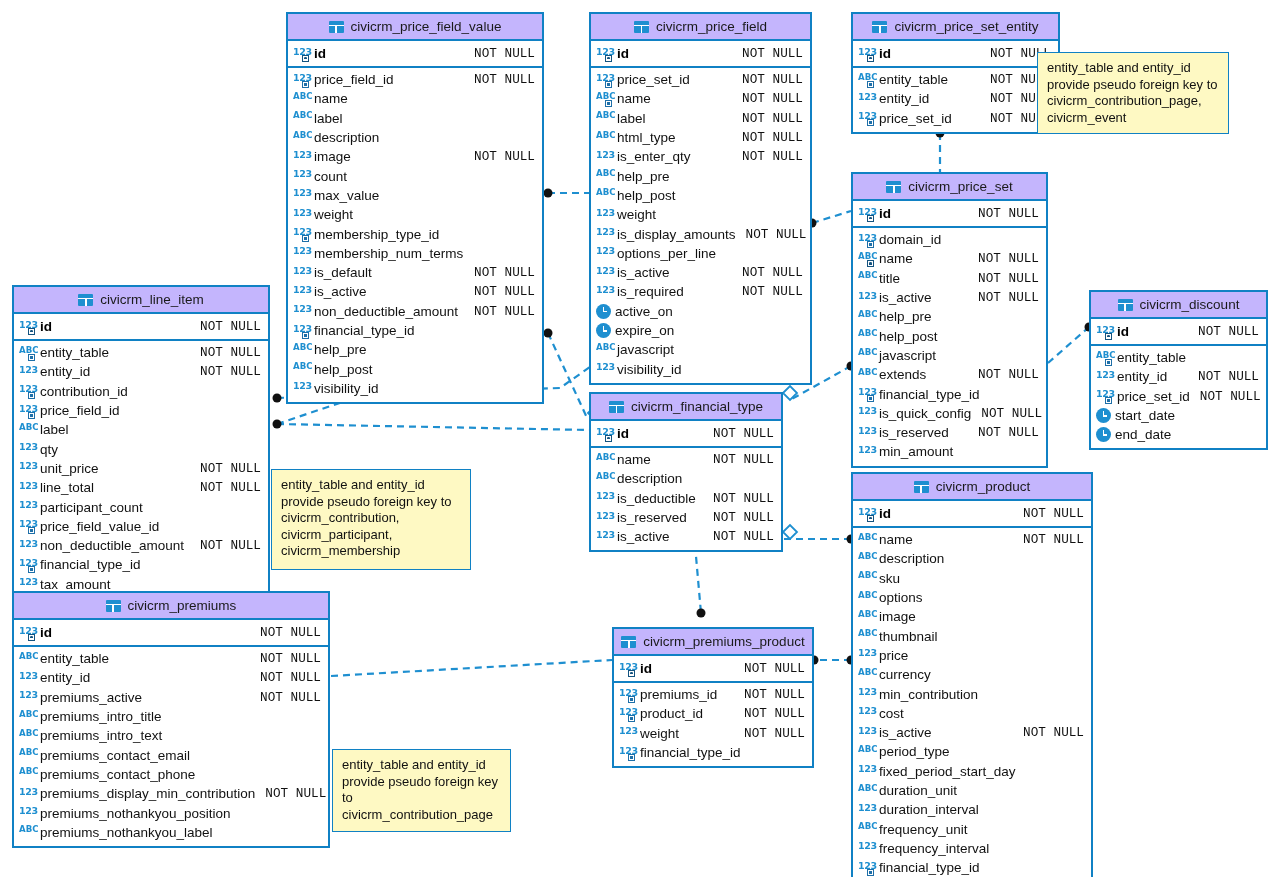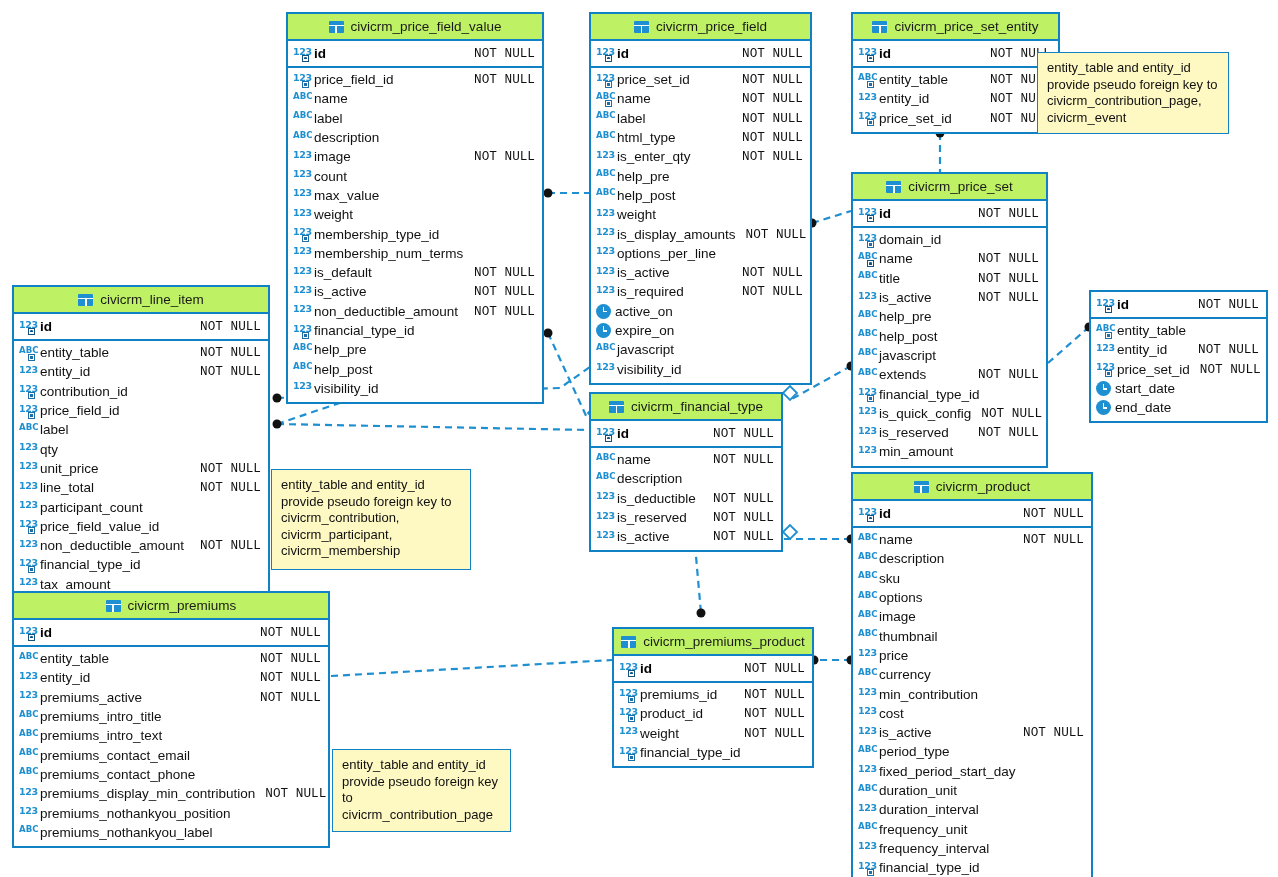--- a/index.html
+++ b/index.html
@@ -4,21 +4,21 @@
 <style>
   html,body{margin:0;padding:0;background:#ffffff;}
   body{width:1278px;height:877px;position:relative;overflow:hidden;
        font-family:"Liberation Sans","DejaVu Sans",sans-serif;
        -webkit-font-smoothing:antialiased;}
   #canvas{position:absolute;left:0;top:0;width:1278px;height:877px;}
   #links{position:absolute;left:0;top:0;width:1278px;height:877px;pointer-events:none;}
 
   .entity{position:absolute;box-sizing:border-box;border:2px solid #1081c4;
           background:#ffffff;}
-  .ent-head{height:25px;background:#bef264;border-bottom:2px solid #1081c4;
+  .ent-head{height:25px;background:#c4b5fd;border-bottom:2px solid #1081c4;
             display:flex;align-items:center;justify-content:center;gap:7px;
             font-size:13.5px;color:#1a1a1a;}
   .ent-pk{height:25px;border-bottom:2px solid #1081c4;display:flex;
           align-items:center;padding:0 7px 0 5px;font-size:13.5px;}
   .ent-body{padding:2px 0 4px 0;}
   .col{height:19.3px;display:flex;align-items:center;padding:0 7px 0 5px;
        font-size:13.5px;color:#111;}
   .cname{margin-left:4px;white-space:nowrap;}
   .ent-pk .cname{font-weight:bold;}
   .nn{margin-left:auto;padding-left:10px;font-size:12.7px;color:#111;white-space:nowrap;font-family:Liberation Mono, monospace;}
@@ -486,20 +486,24 @@
           </div>
           <div class="col">
             <span class="ico num">
               <span class="lbl">123</span>
             </span>
             <span class="cname">min_amount</span>
           </div>
         </div>
       </div>
       <div class="entity" style="left: 1089px; top: 290px; width: 179px;">
+        <div class="ent-head">
+          <span class="tbl-ico"></span>
+          <span>civicrm_discount</span>
+        </div>
         <div class="ent-pk">
           <span class="ico num key">
             <span class="lbl">123</span>
             <span class="badge"></span>
           </span>
           <span class="cname">id</span>
           <span class="nn">NOT NULL</span>
         </div>
         <div class="ent-body">
           <div class="col">

